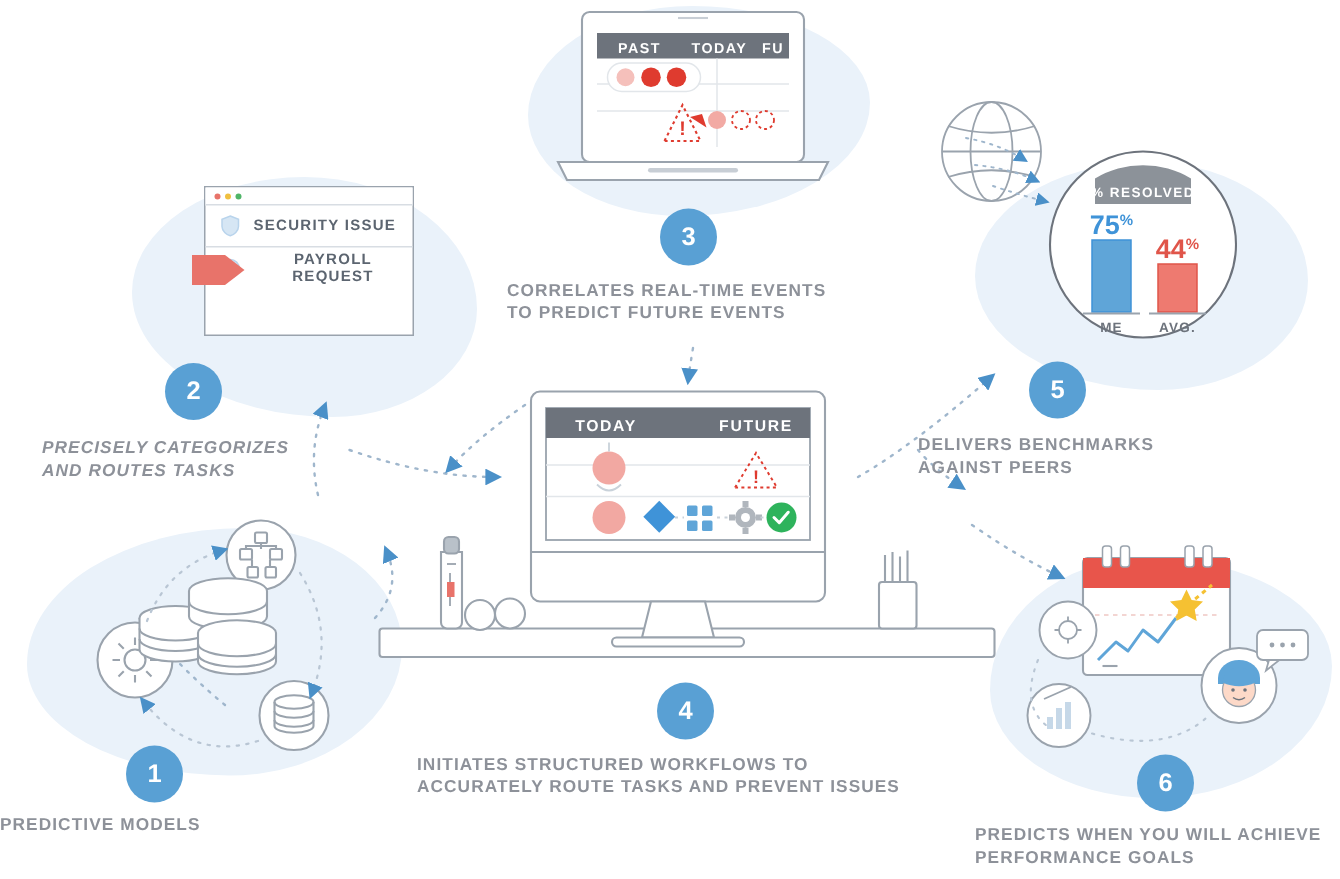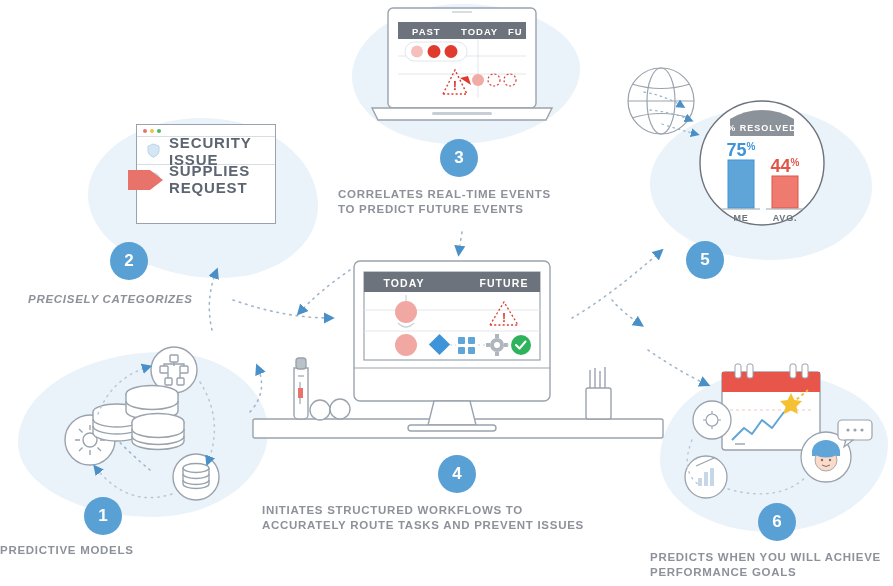--- a/index.html
+++ b/index.html
@@ -11,21 +11,21 @@
        font-size:11.5px;font-weight:bold;letter-spacing:.72px;line-height:15px;
        text-transform:uppercase;}
   .num{position:absolute;z-index:9;width:38px;height:38px;border-radius:50%;
        background:#59a0d4;color:#fff;font-size:17px;font-weight:bold;
        display:flex;align-items:center;justify-content:center;}
   svg{position:absolute;left:0;top:0;overflow:visible;}
   .panel{position:absolute;z-index:6;background:#fff;border:1px solid #9aa3ad;}
   .lrow{display:flex;align-items:center;height:28px;border-bottom:1px solid #d8dde3;
         padding-left:10px;box-sizing:border-box;}
   .lrow:last-child{border-bottom:none;}
-  .ltxt{font-size:15px;font-weight:bold;letter-spacing:.85px;color:#5c6570;margin-left:9px;}
+  .ltxt{font-size:10px;font-weight:bold;letter-spacing:.85px;color:#5c6570;margin-left:9px;text-align:center;}
   .dots{height:11px;display:flex;align-items:center;gap:3px;padding-left:6px;
         border-bottom:1px solid #d8dde3;background:#fff;}
   .dot{width:4px;height:4px;border-radius:50%;}
 </style>
 </head>
 <body>
 
 <div class="stage">
 
   <div class="blob" style="left:18px;top:352px;width:250px;height:165px;border-radius:58% 42% 46% 54%/55% 48% 52% 45%;"></div>
@@ -108,31 +108,32 @@
       <svg width="13" height="15" style="position:relative;">
         <path d="M6.5,1 L12,3.2 V8 C12,11 9,13.5 6.5,14.2 C4,13.5 1,11 1,8 V3.2 Z" fill="#d6e6f4" stroke="#b9d4ec" stroke-width="1"></path>
       </svg>
       <span class="ltxt">SECURITY ISSUE</span>
     </div>
     <div class="lrow">
       <svg width="13" height="14" style="position:relative;">
         <circle cx="6.5" cy="7" r="6" fill="#d6e6f4" stroke="#b9d4ec" stroke-width="1"></circle>
         <text x="6.5" y="10.3" font-size="8" font-weight="bold" fill="#9fc4e2" text-anchor="middle" font-family="Liberation Sans, sans-serif">S</text>
       </svg>
-      <span class="ltxt">SUPPLIES REQUEST</span>
+      <span class="ltxt">PAYROLL REQUEST</span>
     </div>
   </div>
   <svg width="893" height="586" style="z-index:7;">
     <path d="M128,170 h22 l13,10 l-13,10 h-22 z" fill="#e8736a"></path>
   </svg>
   <div class="num" style="left:110px;top:242px;">
       <span>2</span>
     </div>
   <div class="cap" style="left:28px;top:292px;width:232px;font-style:italic;">
     <div>PRECISELY CATEGORIZES</div>
+    <div>AND ROUTES TASKS</div>
   </div>
 
   <svg width="893" height="586" style="z-index:5;">
     <g fill="#fff" stroke="#9aa3ad" stroke-width="1.4">
       <rect x="388" y="8" width="148" height="100" rx="5"></rect>
       <path d="M372,108 h180 l-6,12 h-168 z"></path>
     </g>
     <line x1="452" y1="12" x2="472" y2="12" stroke="#c8ced5" stroke-width="1.4"></line>
     <rect x="432" y="112" width="60" height="3" rx="1.5" fill="#c8ced5"></rect>
 
@@ -228,21 +229,21 @@
     <path d="M516,345 l3.5,3.5 l6,-7" fill="none" stroke="#fff" stroke-width="2" stroke-linecap="round" stroke-linejoin="round"></path>
     <g stroke="#c9d2da" stroke-width="1.2" stroke-dasharray="2,3" fill="none">
       <line x1="450" y1="345" x2="456" y2="345"></line>
       <line x1="478" y1="345" x2="488" y2="345"></line>
       <line x1="507" y1="345" x2="511" y2="345"></line>
     </g>
   </svg>
   <div class="num" style="left:438px;top:455px;">
       <span>4</span>
     </div>
-  <div class="cap" style="left:262px;top:503px;width:360px;">
+  <div class="cap" style="left:278px;top:503px;width:360px;">
     <div>INITIATES STRUCTURED WORKFLOWS TO</div>
     <div>ACCURATELY ROUTE TASKS AND PREVENT ISSUES</div>
   </div>
 
   <svg width="893" height="586" style="z-index:5;">
 
     <g fill="#fff" stroke="#9aa3ad" stroke-width="1.2">
       <circle cx="661" cy="101" r="33"></circle>
       <ellipse cx="661" cy="101" rx="14" ry="33" fill="none"></ellipse>
       <line x1="628" y1="101" x2="694" y2="101"></line>
@@ -262,20 +263,24 @@
     <line x1="722" y1="209" x2="760" y2="209" stroke="#9aa3ad" stroke-width="1.2"></line>
     <line x1="766" y1="209" x2="804" y2="209" stroke="#9aa3ad" stroke-width="1.2"></line>
     <text x="741" y="156" font-size="18" font-weight="bold" fill="#3f93d8" text-anchor="middle" font-family="Liberation Sans, sans-serif">75<tspan font-size="10" dy="-6">%</tspan></text>
     <text x="785" y="172" font-size="18" font-weight="bold" fill="#e0554a" text-anchor="middle" font-family="Liberation Sans, sans-serif">44<tspan font-size="10" dy="-6">%</tspan></text>
     <text x="741" y="221" font-size="9" font-weight="bold" fill="#6d737c" letter-spacing=".8" text-anchor="middle" font-family="Liberation Sans, sans-serif">ME</text>
     <text x="785" y="221" font-size="9" font-weight="bold" fill="#6d737c" letter-spacing=".8" text-anchor="middle" font-family="Liberation Sans, sans-serif">AVG.</text>
   </svg>
   <div class="num" style="left:686px;top:241px;">
       <span>5</span>
     </div>
+  <div class="cap" style="left:612px;top:290px;width:222px;">
+    <div>DELIVERS BENCHMARKS</div>
+    <div>AGAINST PEERS</div>
+  </div>
 
   <svg width="893" height="586" style="z-index:5;">
     <g fill="#fff" stroke="#9aa3ad" stroke-width="1.4">
       <rect x="722" y="372" width="98" height="78" rx="3"></rect>
     </g>
     <rect x="722" y="372" width="98" height="20" fill="#e8554b"></rect>
     <g fill="#fff" stroke="#9aa3ad" stroke-width="1">
       <rect x="735" y="364" width="6" height="14" rx="2"></rect>
       <rect x="747" y="364" width="6" height="14" rx="2"></rect>
       <rect x="790" y="364" width="6" height="14" rx="2"></rect>

